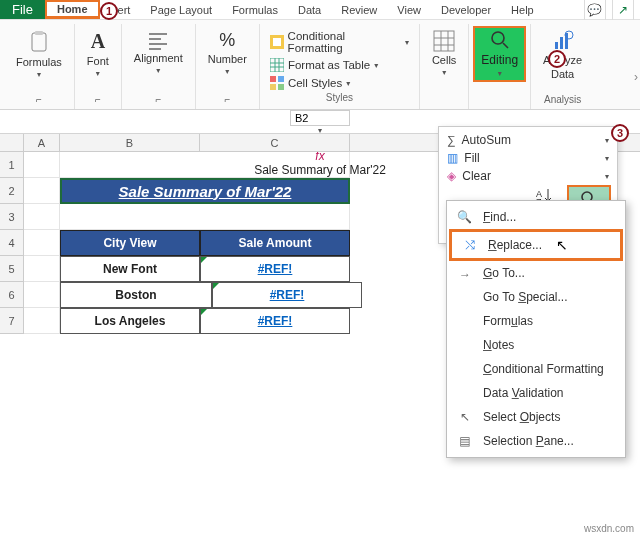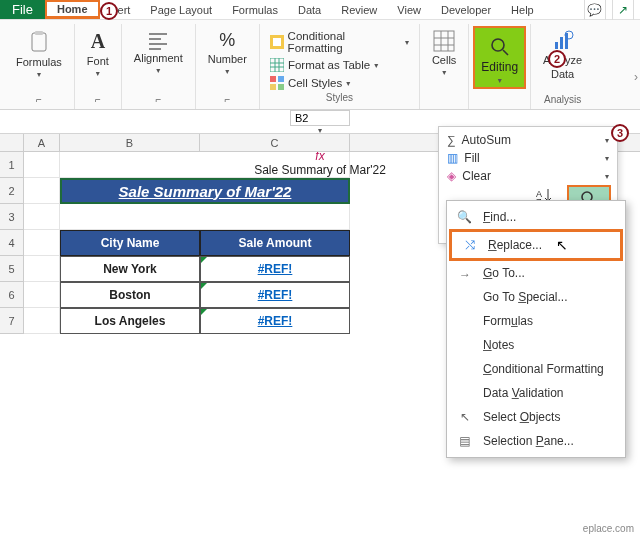--- a/index.html
+++ b/index.html
@@ -76,23 +76,23 @@
   .group-label { font-size:10px;color:#666;margin-top:auto;padding-bottom:2px;}
   .big-btn {
     display:flex;flex-direction:column;align-items:center;gap:2px;
     font-size:11px;color:#333;padding:4px 4px;
   }
   .styles-group {
     flex-direction:column;align-items:stretch;padding:4px 10px;
   }
   .style-row {display:flex;align-items:center;gap:4px;font-size:11.5px;color:#333;padding:2px 0;}
   .editing-btn {
-    background:#84cc16;
+    background:#22c55e;
     border:2px solid #e97326;
-    padding:8px 6px 2px 6px;
+    padding:1px 6px 2px 6px;
     display:flex;flex-direction:column;align-items:center;gap:2px;
   }
   .chev {font-size:8px;color:#555;}
   
   .callout {
     position:absolute;width:18px;height:18px;border:2px solid #8a0f1a;border-radius:50%;
     background:#fff;color:#8a0f1a;font-size:11px;font-weight:700;display:flex;align-items:center;justify-content:center;
     z-index:50;
   }
   
@@ -301,35 +301,35 @@
     <div class="cell title-cell" style="width:290px">Sale Summary of Mar'22</div>
   </div>
   <div class="row">
       <div class="rowhead">3</div>
       <div class="cell" style="width:36px"></div>
       <div class="cell" style="width:290px"></div>
     </div>
   <div class="row">
     <div class="rowhead">4</div>
     <div class="cell" style="width:36px"></div>
-    <div class="cell th" style="width:140px">City Name</div>
+    <div class="cell th" style="width:140px">City View</div>
     <div class="cell th" style="width:150px">Sale Amount</div>
   </div>
   <div class="row">
     <div class="rowhead">5</div>
     <div class="cell" style="width:36px"></div>
-    <div class="cell td" style="width:140px">New York</div>
+    <div class="cell td" style="width:140px">New Font</div>
     <div class="cell td green-tri" style="width:150px">
         <span class="ref">#REF!</span>
       </div>
   </div>
   <div class="row">
     <div class="rowhead">6</div>
     <div class="cell" style="width:36px"></div>
-    <div class="cell td" style="width:140px">Boston</div>
+    <div class="cell td" style="width:152px">Boston</div>
     <div class="cell td green-tri" style="width:150px">
         <span class="ref">#REF!</span>
       </div>
   </div>
   <div class="row">
     <div class="rowhead">7</div>
     <div class="cell" style="width:36px"></div>
     <div class="cell td" style="width:140px">Los Angeles</div>
     <div class="cell td green-tri" style="width:150px">
         <span class="ref">#REF!</span>
@@ -413,13 +413,13 @@
   <div class="ctx-item">
       <span class="ic">↖</span>
       <span>Select <span class="ul">O</span>bjects</span>
     </div>
   <div class="ctx-item">
       <span class="ic">▤</span>
       <span>Selection <span class="ul">P</span>ane...</span>
     </div>
 </div>
 
-<div class="watermark">eplace.com</div>
+<div class="watermark">wsxdn.com</div>
 
 </body></html>

